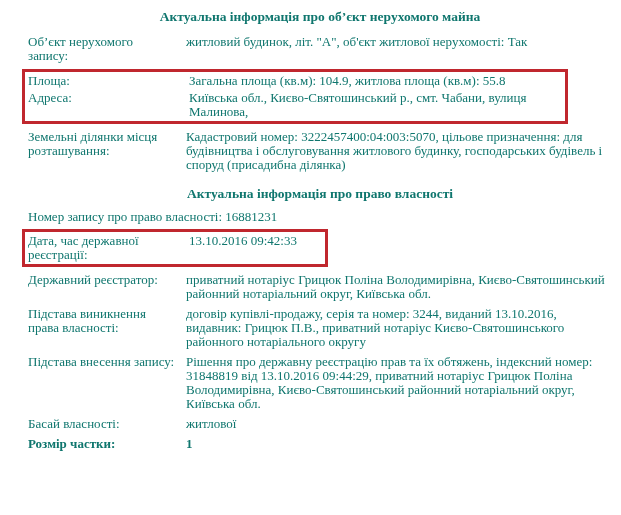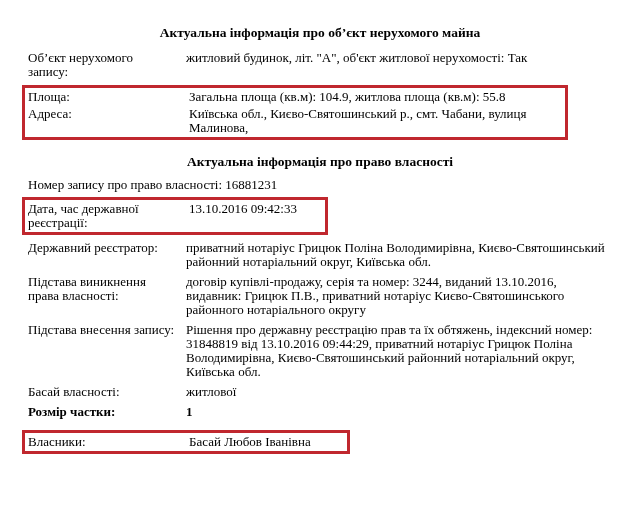--- a/index.html
+++ b/index.html
@@ -1,21 +1,21 @@
 <!DOCTYPE html>
 <html lang="uk"><head>
 <meta charset="utf-8">
 <style>
   html,body{margin:0;padding:0;background:#fff;}
   .page{
     width:621px;height:461px;box-sizing:border-box;position:relative;
-    background:#fff;color:#000000;
+    background:#fff;color:#0f766e;
     font-family:"Liberation Serif","DejaVu Serif",serif;
     font-size:13px;line-height:14px;
-    padding:24px 9px 0 28px;overflow:hidden;
+    padding:8px 9px 0 28px;overflow:hidden;
   }
   .doc-title{
     text-align:center;font-weight:bold;font-size:13.5px;
     margin:2px 0 11px 0;
   }
   .title2{margin-top:15px;margin-bottom:9px;}
   .row{display:flex;margin:0 0 6px 0;}
   .row .label{width:158px;flex:none;padding-right:10px;box-sizing:border-box;}
   .row .value{flex:1;min-width:0;}
   .row.tight{margin-bottom:11px;font-weight:bold;}
@@ -50,20 +50,24 @@
     <div class="row">
       <div class="label">Площа:</div>
       <div class="value">Загальна площа (кв.м): 104.9, житлова площа (кв.м): 55.8</div>
     </div>
     <div class="row">
       <div class="label">Адреса:</div>
       <div class="value">Київська обл., Києво-Святошинський р., смт. Чабани, вулиця Малинова,</div>
     </div>
   </div>
 
+  <div class="row">
+    <div class="label">Земельні ділянки місця розташування:</div>
+    <div class="value">Кадастровий номер: 3222457400:04:003:5070, цільове призначення: для будівництва і обслуговування житлового будинку, господарських будівель і споруд (присадибна ділянка)</div>
+  </div>
 
   <div class="doc-title title2">Актуальна інформація про право власності</div>
 
   <div class="record-line">Номер запису про право власності: 16881231</div>
 
   <div class="redbox box-date" style="border-color: rgb(192, 39, 46);">
     <div class="row">
       <div class="label">Дата, час державної реєстрації:</div>
       <div class="value">13.10.2016 09:42:33</div>
     </div>

